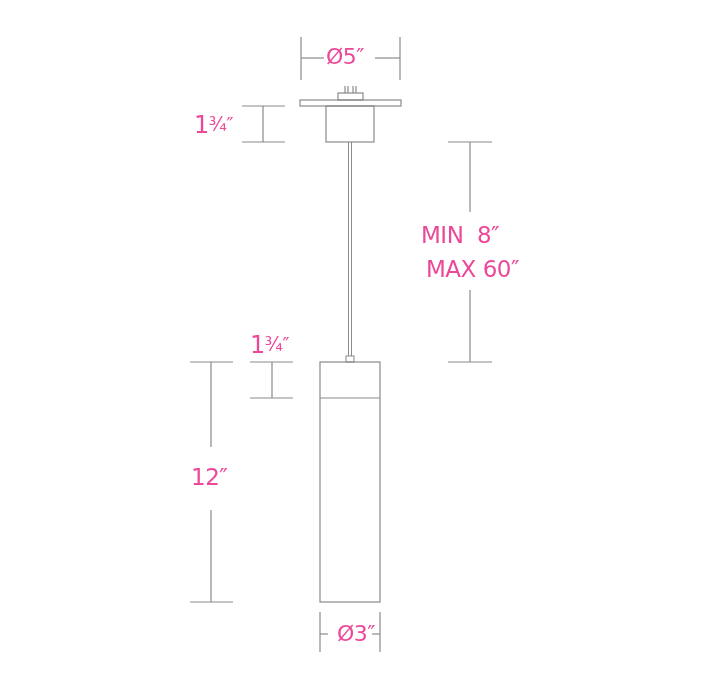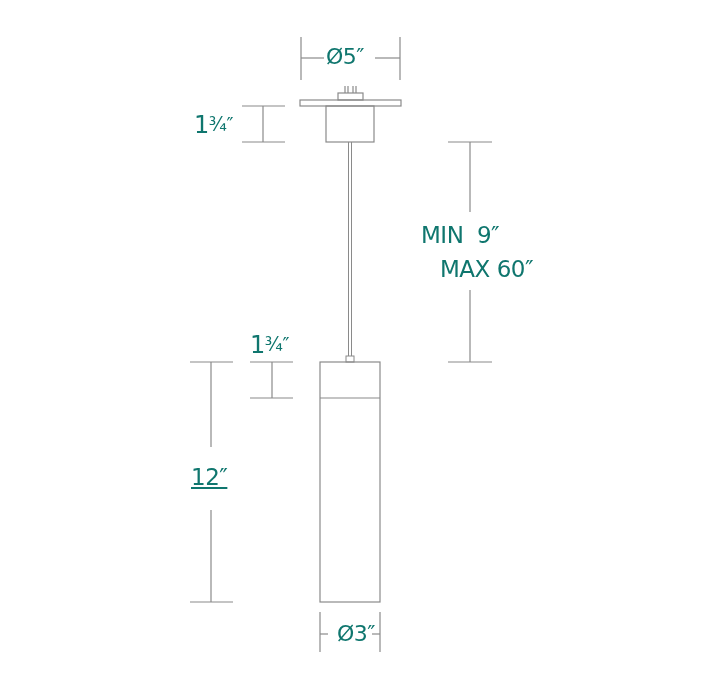--- a/index.html
+++ b/index.html
@@ -17,21 +17,21 @@
     }
     svg#drawing {
       position: absolute;
       left: 0;
       top: 0;
     }
     .lbl {
       position: absolute;
       white-space: nowrap;
       line-height: 1;
-      color: #0f766e;
+      color: #ec4899;
       font-family: "DejaVu Sans", "Liberation Sans", sans-serif;
       font-weight: normal;
       letter-spacing: -0.5px;
     }
     .frac {
       font-size: 0.78em;
       position: relative;
       top: -0.12em;
     }
   </style>
@@ -108,23 +108,23 @@
     </g>
   </g>
 </svg>
 
 <div class="lbl" style="left:326px; top:46px; font-size:22px;">Ø5″</div>
 
 <div class="lbl" style="left:194px; top:113px; font-size:24px;">
   <span>1</span><span class="frac">¾″</span>
 </div>
 
-<div class="lbl" style="left:421px; top:224px; font-size:23px; white-space:pre;">MIN  9″</div>
+<div class="lbl" style="left:421px; top:224px; font-size:23px; white-space:pre;">MIN  8″</div>
 
-<div class="lbl" style="left:440px; top:258px; font-size:23px;">MAX 60″</div>
+<div class="lbl" style="left:426px; top:258px; font-size:23px;">MAX 60″</div>
 
 <div class="lbl" style="left:250px; top:333px; font-size:24px;">
   <span>1</span><span class="frac">¾″</span>
 </div>
 
-<div class="lbl" style="left:191px; top:466px; font-size:23px;text-decoration:underline;">12″</div>
+<div class="lbl" style="left:191px; top:466px; font-size:23px;">12″</div>
 
 <div class="lbl" style="left:337px; top:623px; font-size:22px;">Ø3″</div>
 
 </body></html>

